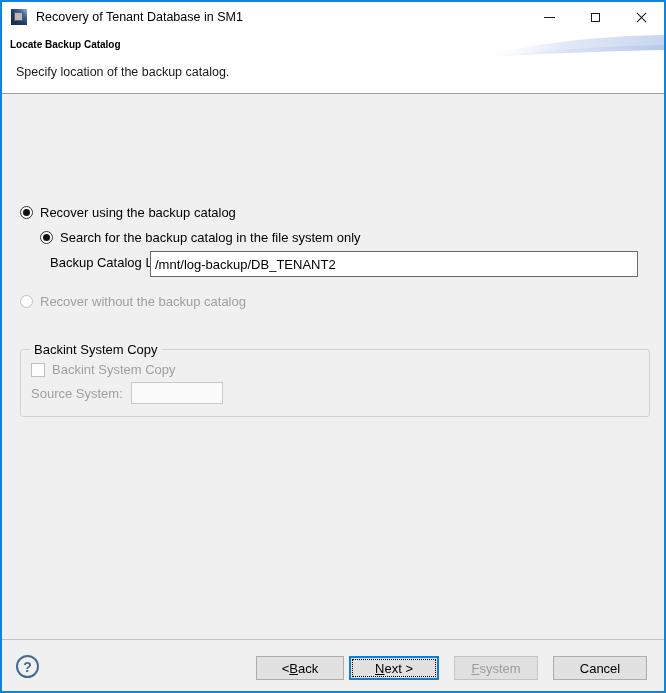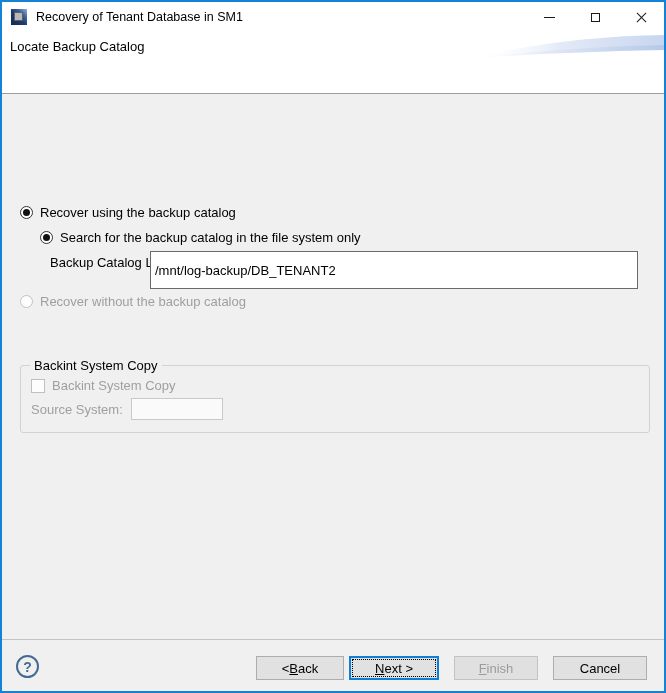--- a/index.html
+++ b/index.html
@@ -33,21 +33,21 @@
   .glyph-close::before,.glyph-close::after{
     content:""; position:absolute; left:-1px; top:5px; width:13px; height:1px; background:#1a1a1a;
   }
   .glyph-close::before{ transform:rotate(45deg); }
   .glyph-close::after{ transform:rotate(-45deg); }
 
   
   .header{
     position:absolute; top:30px; left:0; right:0; height:61px; background:#ffffff;
   }
-  .header .h-title{ position:absolute; left:8px; top:7px; font-size:13px; font-weight:normal; color:#000; }
+  .header .h-title{ position:absolute; left:8px; top:7px; font-size:10px; font-weight:bold; color:#000; }
   .header .h-sub{ position:absolute; left:14px; top:33px; font-size:12.5px; color:#1a1a1a; }
   .swoosh{ position:absolute; right:0; top:1px; }
   .sep1{ position:absolute; top:91px; left:0; right:0; height:1px; background:#9d9d9d; }
 
   
   .content{ position:absolute; top:92px; left:0; right:0; height:545px; background:#f0f0f0; }
 
   .radio-row{ position:absolute; display:flex; align-items:center; gap:7px; }
   .radio{
     width:13px; height:13px; border:1px solid #333; border-radius:50%;
@@ -58,27 +58,27 @@
     border-radius:50%; background:#111;
   }
   .radio.disabled{ border-color:#c2c2c2; background:#fdfdfd; }
   .radio-label{ color:#000; }
   .disabled-text{ color:#9f9f9f; }
 
   .loc-row{ position:absolute; left:0; top:157px; width:100%; }
   .loc-label{ position:absolute; left:48px; top:4px; }
   .loc-input{
     position:absolute; left:148px; top:0; width:488px; height:23px;
-    border:1px solid #696969; background:#fff; padding:18px 4px;
+    border:1px solid #696969; background:#fff; padding:12px 4px;
     font-family:"Liberation Sans","DejaVu Sans",sans-serif; font-size:13px; color:#000;
   }
 
   .groupbox{
     position:absolute; left:18px; top:255px; width:630px; height:68px;
-    border:1px solid #d2d2d2; border-radius:3px;margin-top:16px;
+    border:1px solid #d2d2d2; border-radius:3px;
   }
   .groupbox .legend{
     position:absolute; left:9px; top:-8px; background:#f0f0f0; padding:0 4px; color:#000;
   }
   .check-row{ position:absolute; left:10px; top:12px; display:flex; align-items:center; gap:7px; }
   .checkbox{
     width:14px; height:14px; border:1px solid #c0c0c0; background:#fdfdfd; flex:0 0 auto;
   }
   .src-row{ position:absolute; left:10px; top:32px; display:flex; align-items:center; }
   .src-input{
@@ -142,20 +142,21 @@
         </linearGradient>
         <linearGradient id="sw2" x1="0" y1="0" x2="1" y2="0">
           <stop offset="0" stop-color="#e6edf8" stop-opacity="0"></stop>
           <stop offset="1" stop-color="#b6c9e9"></stop>
         </linearGradient>
       </defs>
       <path d="M0,25 C60,10 125,3 190,2 L190,17 C125,18 60,21 0,25 Z" fill="url(#sw1)"></path>
       <path d="M0,25 C70,17 135,13 190,12 L190,17 C125,18 60,21 0,25 Z" fill="url(#sw2)"></path>
     </svg>
     <div class="h-title">Locate Backup Catalog</div>
+    <div class="h-sub">Specify location of the backup catalog.</div>
   </div>
   <div class="sep1"></div>
 
   <div class="content">
 
     <div class="radio-row" style="left:18px; top:111px;">
       <span class="radio checked"></span>
       <span class="radio-label">Recover using the backup catalog</span>
     </div>
 
@@ -200,21 +201,21 @@
           <span>ack</span>
         </button>
       <button class="btn btn-next">
           <span></span>
           <span class="mn">N</span>
           <span>ext &gt;</span>
         </button>
       <button class="btn btn-finish">
           <span></span>
           <span class="mn">F</span>
-          <span>inish</span>
+          <span>system</span>
         </button>
       <button class="btn btn-cancel">
           <span>Cancel</span>
         </button>
     </div>
   </div>
 
 </div>
 
 </body></html>

